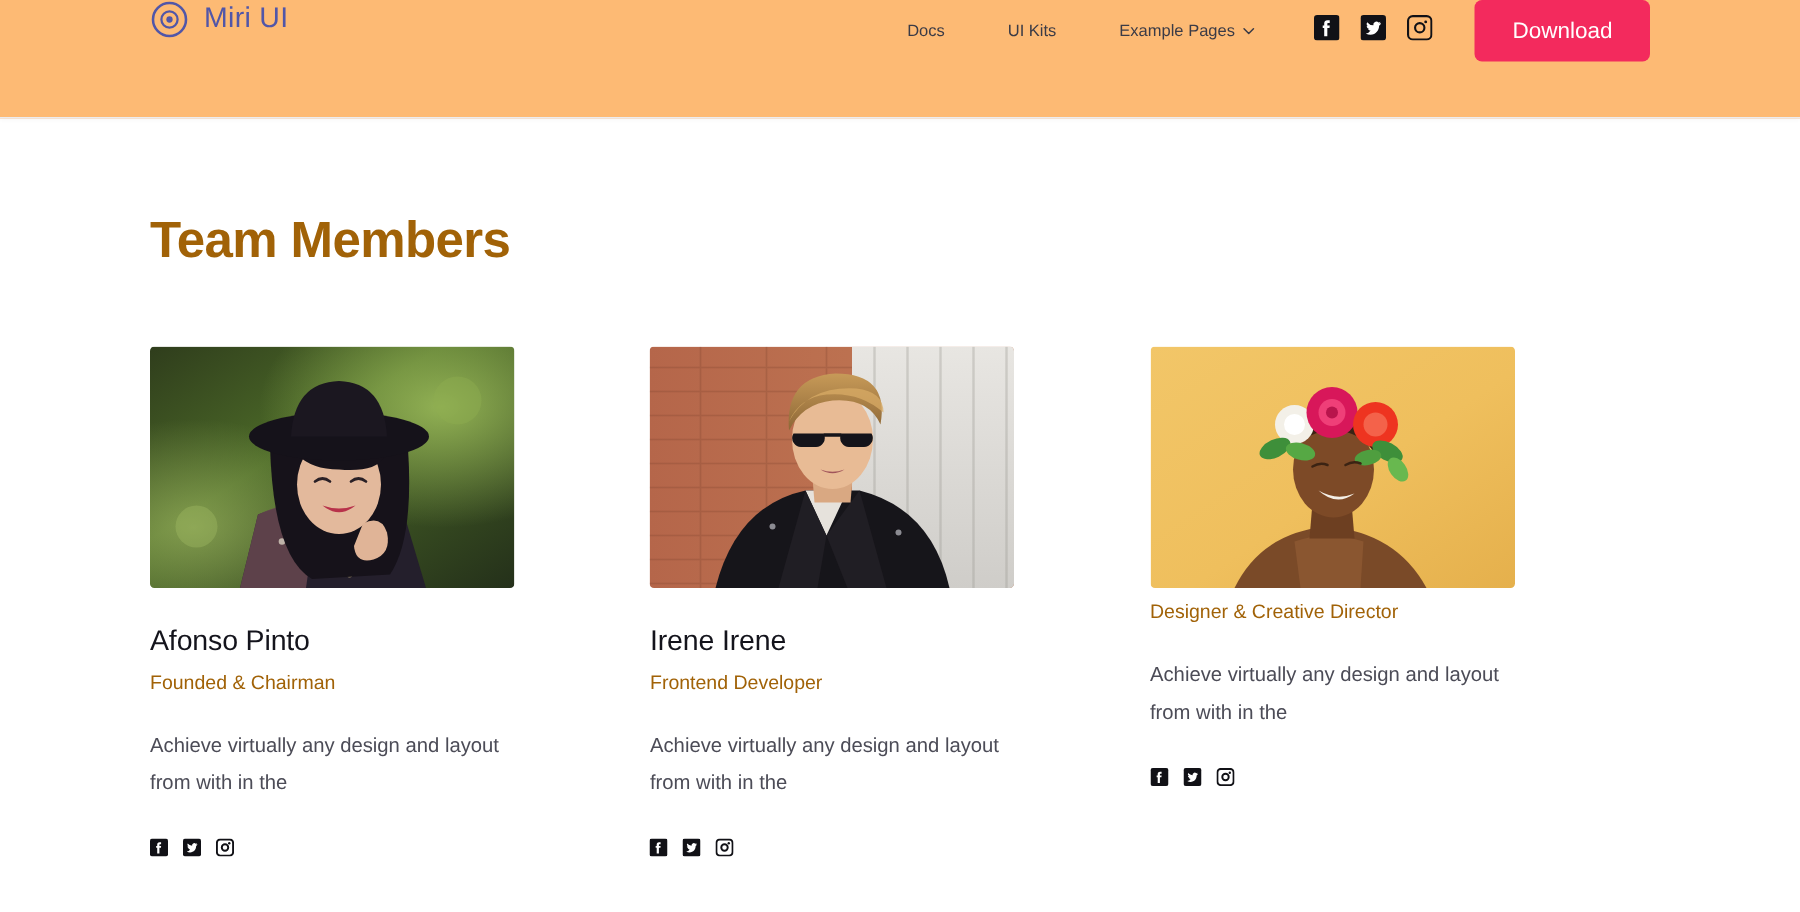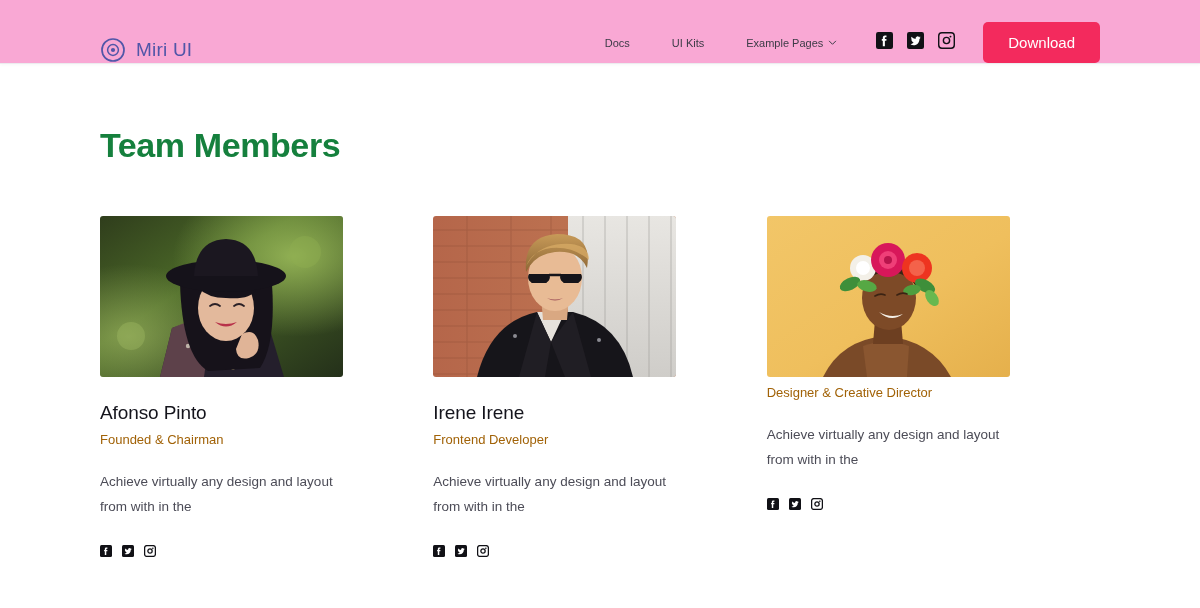--- a/index.html
+++ b/index.html
@@ -8,24 +8,24 @@
     height: 608px;
     overflow: hidden;
     background: #ffffff;
     font-family: "Liberation Sans", sans-serif;
     -webkit-font-smoothing: antialiased;
   }
 
   
   .site-header {
     position: relative;
-    height: 64px;
-    background: #f9a8d4;
-    display: flex;
-    align-items: flex-end;
+    height: 79px;
+    background: #fdba74;
+    display: flex;
+    align-items: flex-start;
     padding: 0 100px;
     border-bottom: 1px solid #ececef;
     box-shadow: 0 1px 3px rgba(0,0,0,0.035);
   }
   .brand {
     display: flex;
     align-items: center;
     gap: 10px;
     text-decoration: none;
     cursor: pointer;
@@ -81,21 +81,21 @@
     padding: 12px 25px;
     cursor: pointer;
     white-space: nowrap;
   }
 
   
   .main { padding: 0 100px; }
   .page-title {
     font-size: 34px;
     font-weight: 700;
-    color: #15803d;
+    color: #a16207;
     letter-spacing: -0.4px;
     margin-top: 62px;
   }
 
   .team-grid {
     display: grid;
     grid-template-columns: repeat(3, 1fr);
     margin-top: 51px;
   }
 

